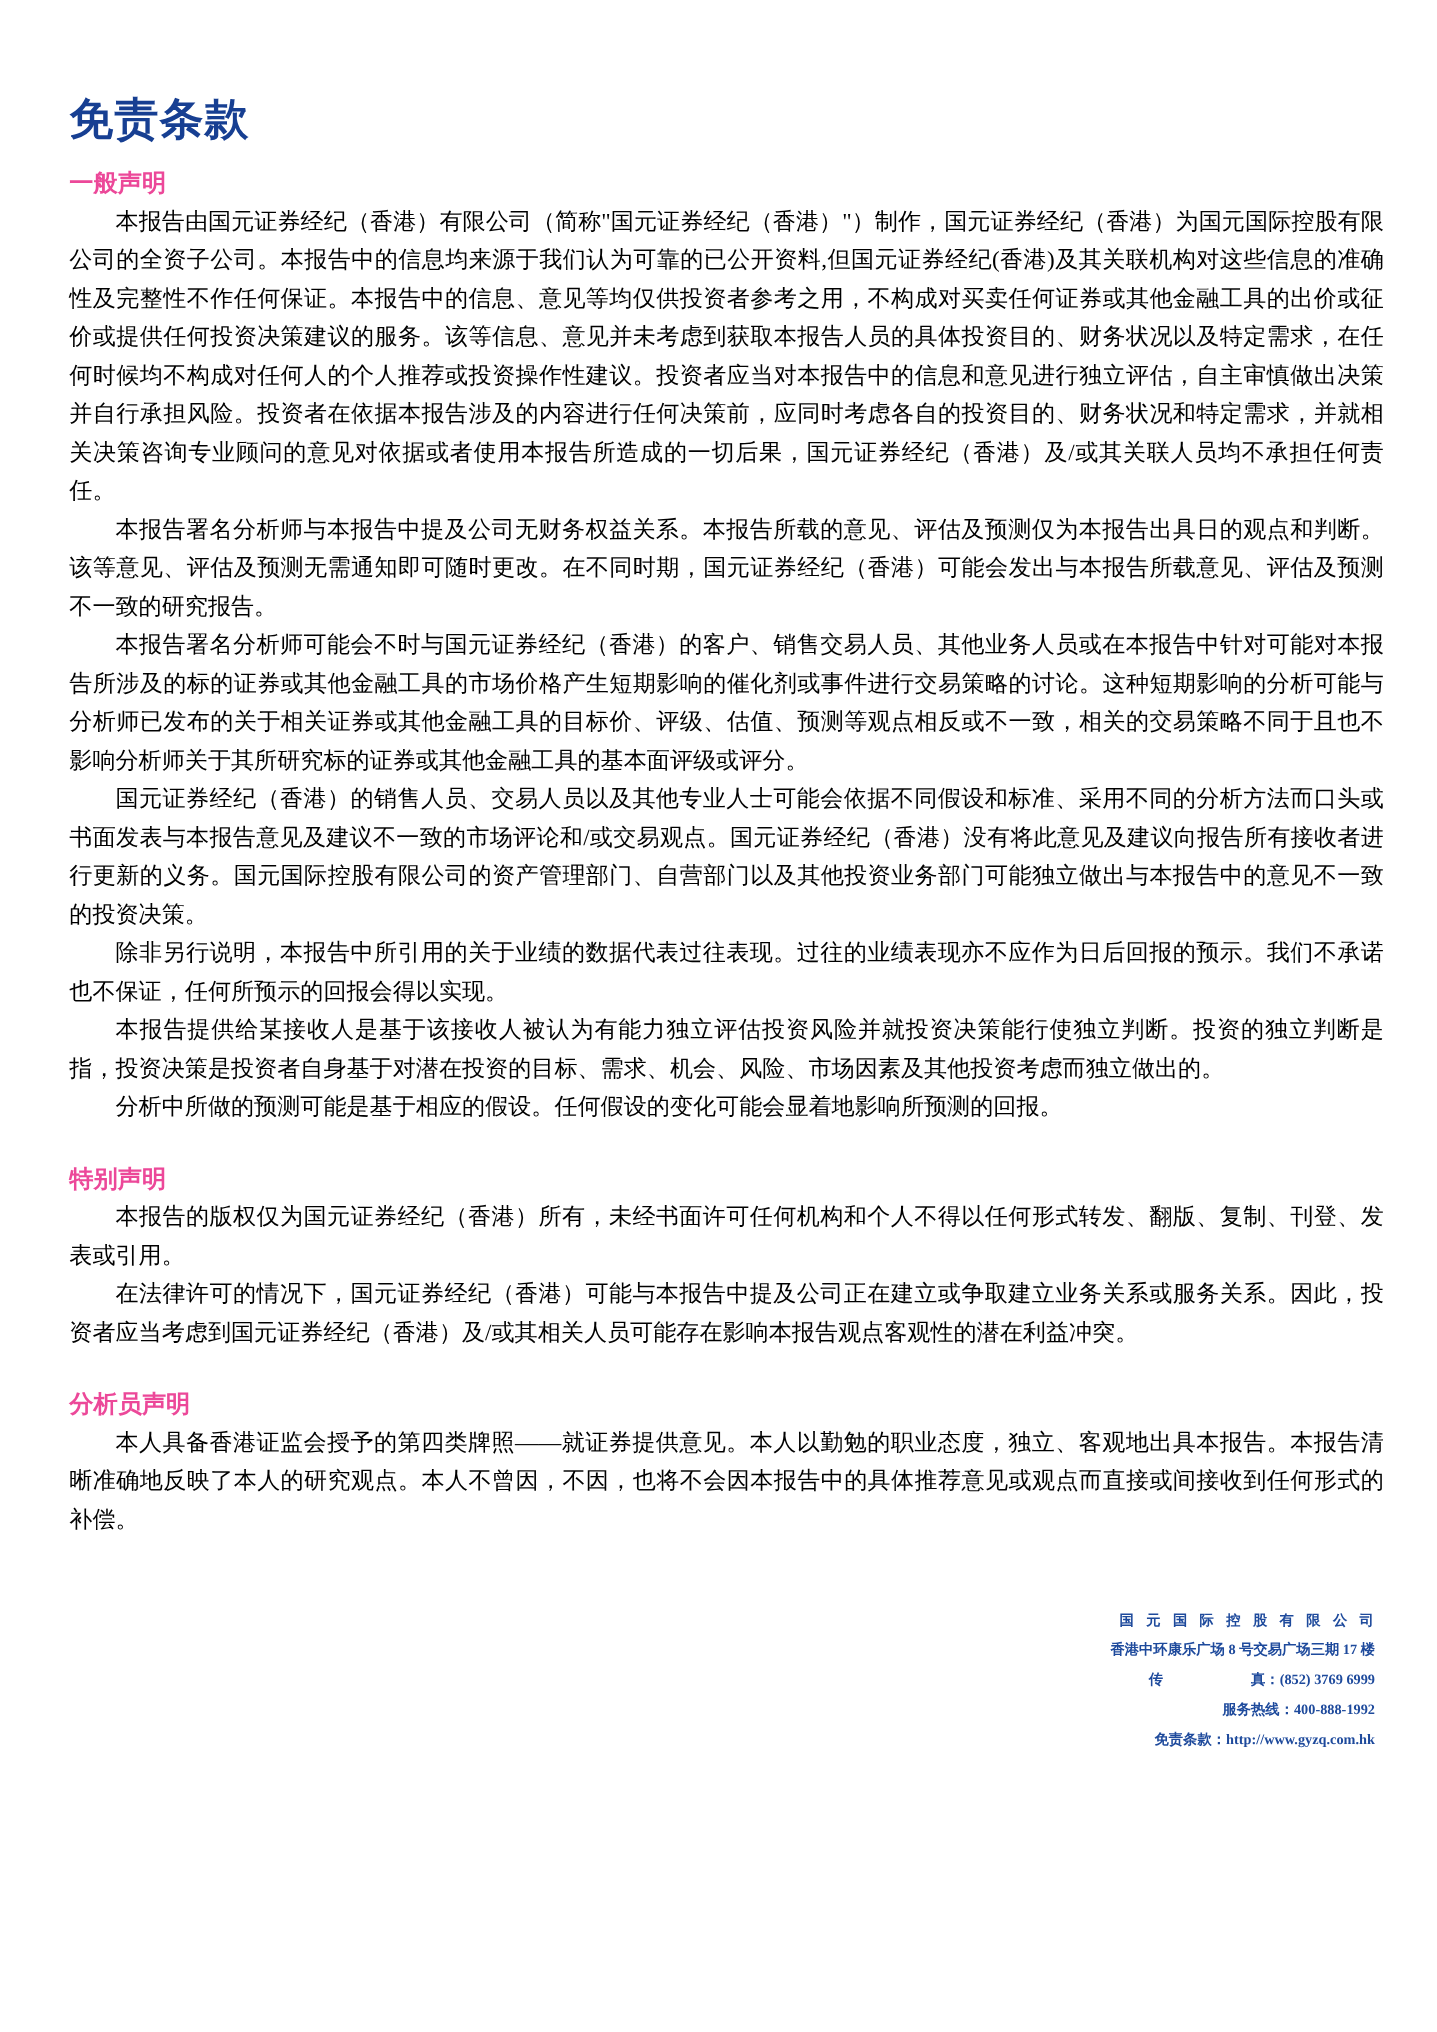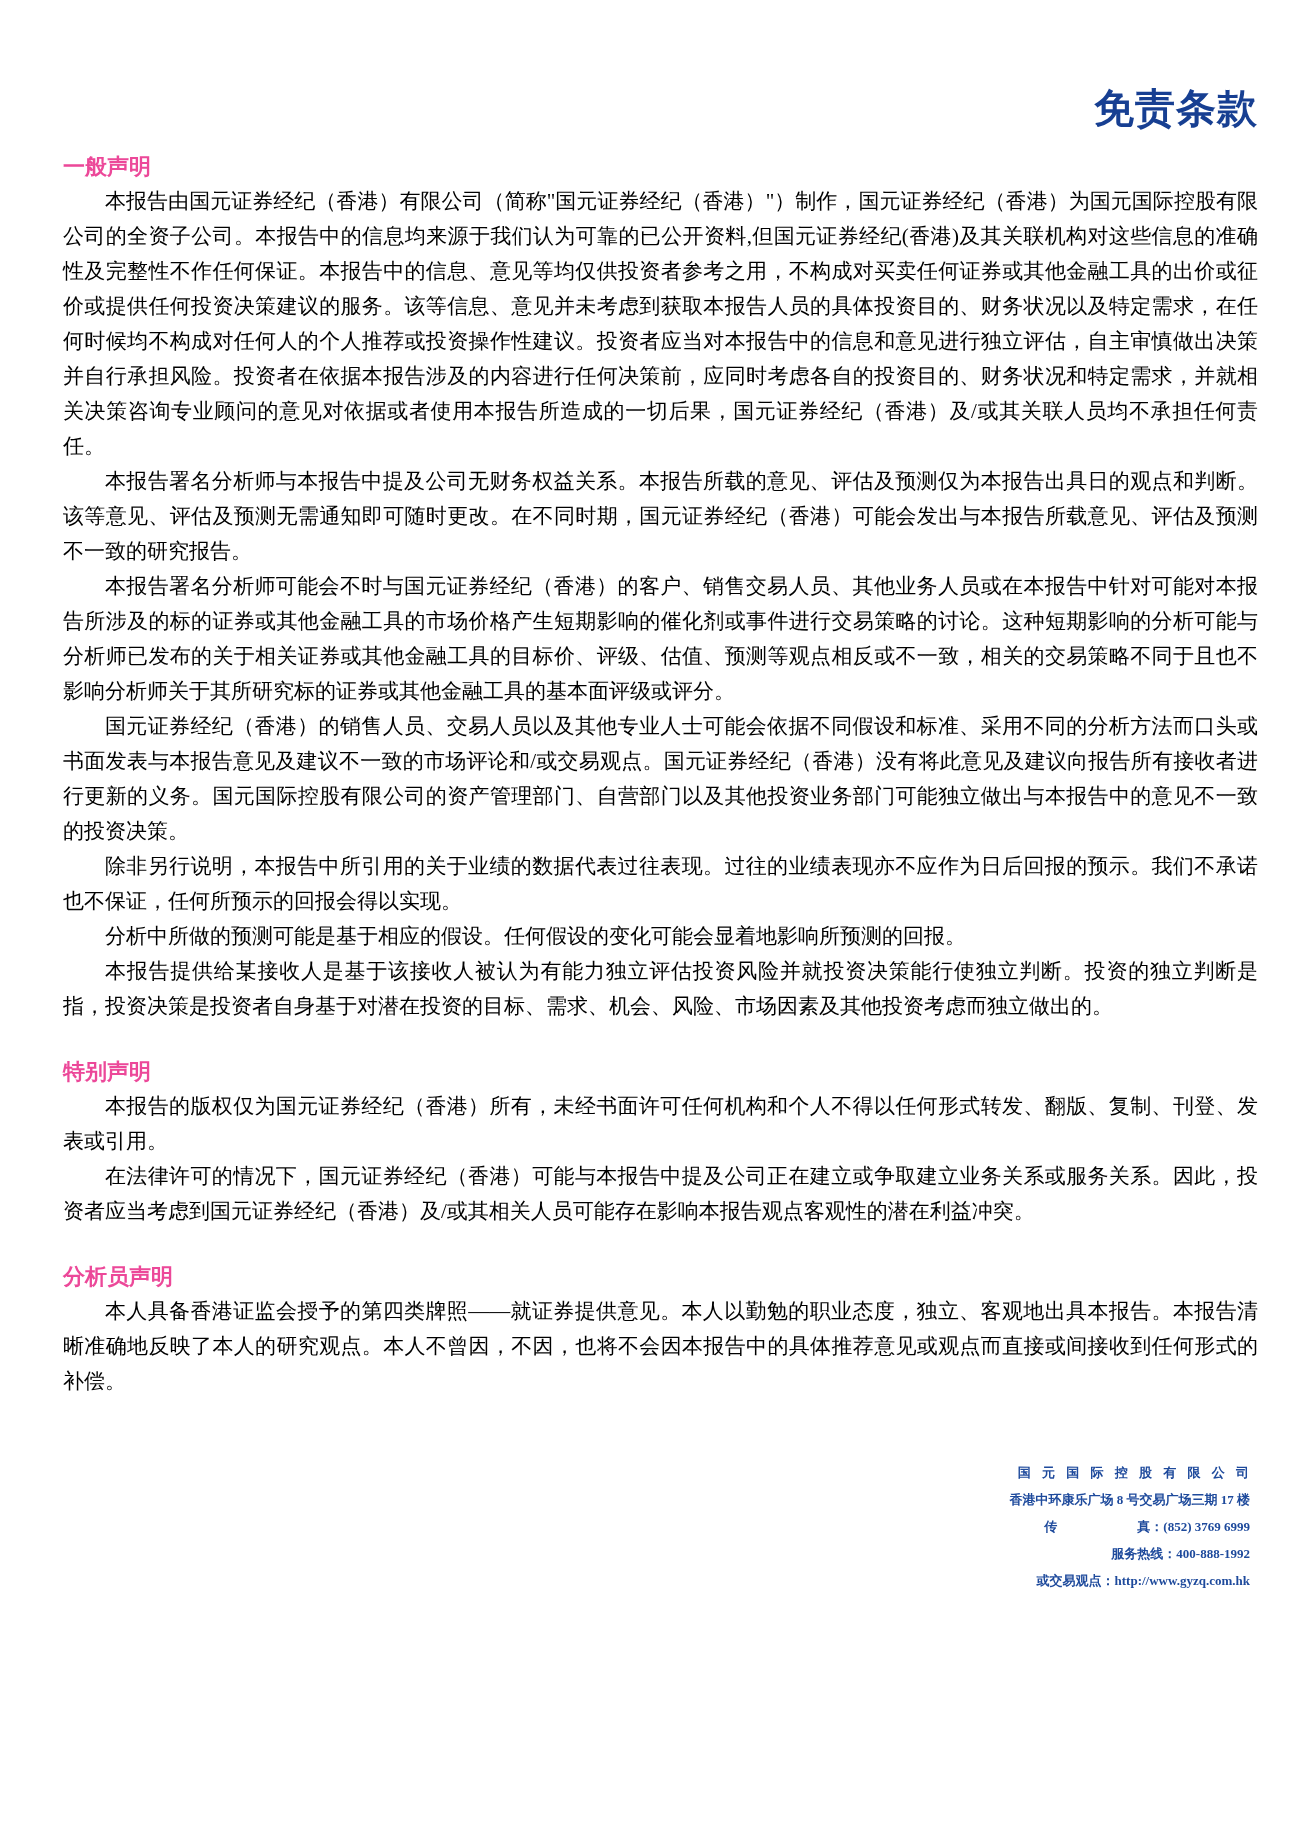--- a/index.html
+++ b/index.html
@@ -10,21 +10,21 @@
     position: relative;
     overflow: hidden;
   }
   .page { position: relative; width: 1306px; height: 1847px; background: #ffffff; }
   .content { position: absolute; left: 63px; top: 0; width: 1195px; }
   .doc-title {
     margin: 85px 0 0 0;
     font-size: 40px;
     line-height: 48px;
     font-weight: bold;
-    text-align: right;
+    text-align: left;
     color: #173f92;
     letter-spacing: 1px;
   }
   section { display: block; }
   h2.sec-h {
     margin: 30px 0 0 0;
     font-size: 22px;
     line-height: 35px;
     font-weight: bold;
     color: #ec4899;
@@ -60,37 +60,37 @@
 
     <h1 class="doc-title">免责条款</h1>
 
     <section class="sec-first">
       <h2 class="sec-h">一般声明</h2>
       <p class="para">本报告由国元证券经纪（香港）有限公司（简称"国元证券经纪（香港）"）制作，国元证券经纪（香港）为国元国际控股有限公司的全资子公司。本报告中的信息均来源于我们认为可靠的已公开资料,但国元证券经纪(香港)及其关联机构对这些信息的准确性及完整性不作任何保证。本报告中的信息、意见等均仅供投资者参考之用，不构成对买卖任何证券或其他金融工具的出价或征价或提供任何投资决策建议的服务。该等信息、意见并未考虑到获取本报告人员的具体投资目的、财务状况以及特定需求，在任何时候均不构成对任何人的个人推荐或投资操作性建议。投资者应当对本报告中的信息和意见进行独立评估，自主审慎做出决策并自行承担风险。投资者在依据本报告涉及的内容进行任何决策前，应同时考虑各自的投资目的、财务状况和特定需求，并就相关决策咨询专业顾问的意见对依据或者使用本报告所造成的一切后果，国元证券经纪（香港）及/或其关联人员均不承担任何责任。</p>
       <p class="para">本报告署名分析师与本报告中提及公司无财务权益关系。本报告所载的意见、评估及预测仅为本报告出具日的观点和判断。该等意见、评估及预测无需通知即可随时更改。在不同时期，国元证券经纪（香港）可能会发出与本报告所载意见、评估及预测不一致的研究报告。</p>
       <p class="para">本报告署名分析师可能会不时与国元证券经纪（香港）的客户、销售交易人员、其他业务人员或在本报告中针对可能对本报告所涉及的标的证券或其他金融工具的市场价格产生短期影响的催化剂或事件进行交易策略的讨论。这种短期影响的分析可能与分析师已发布的关于相关证券或其他金融工具的目标价、评级、估值、预测等观点相反或不一致，相关的交易策略不同于且也不影响分析师关于其所研究标的证券或其他金融工具的基本面评级或评分。</p>
       <p class="para">国元证券经纪（香港）的销售人员、交易人员以及其他专业人士可能会依据不同假设和标准、采用不同的分析方法而口头或书面发表与本报告意见及建议不一致的市场评论和/或交易观点。国元证券经纪（香港）没有将此意见及建议向报告所有接收者进行更新的义务。国元国际控股有限公司的资产管理部门、自营部门以及其他投资业务部门可能独立做出与本报告中的意见不一致的投资决策。</p>
       <p class="para">除非另行说明，本报告中所引用的关于业绩的数据代表过往表现。过往的业绩表现亦不应作为日后回报的预示。我们不承诺也不保证，任何所预示的回报会得以实现。</p>
+      <p class="para">本报告提供给某接收人是基于该接收人被认为有能力独立评估投资风险并就投资决策能行使独立判断。投资的独立判断是指，投资决策是投资者自身基于对潜在投资的目标、需求、机会、风险、市场因素及其他投资考虑而独立做出的。</p>
       <p class="para">分析中所做的预测可能是基于相应的假设。任何假设的变化可能会显着地影响所预测的回报。</p>
-      <p class="para">本报告提供给某接收人是基于该接收人被认为有能力独立评估投资风险并就投资决策能行使独立判断。投资的独立判断是指，投资决策是投资者自身基于对潜在投资的目标、需求、机会、风险、市场因素及其他投资考虑而独立做出的。</p>
     </section>
 
     <section>
       <h2 class="sec-h">特别声明</h2>
       <p class="para">本报告的版权仅为国元证券经纪（香港）所有，未经书面许可任何机构和个人不得以任何形式转发、翻版、复制、刊登、发表或引用。</p>
       <p class="para">在法律许可的情况下，国元证券经纪（香港）可能与本报告中提及公司正在建立或争取建立业务关系或服务关系。因此，投资者应当考虑到国元证券经纪（香港）及/或其相关人员可能存在影响本报告观点客观性的潜在利益冲突。</p>
     </section>
 
     <section>
       <h2 class="sec-h">分析员声明</h2>
       <p class="para">本人具备香港证监会授予的第四类牌照——就证券提供意见。本人以勤勉的职业态度，独立、客观地出具本报告。本报告清晰准确地反映了本人的研究观点。本人不曾因，不因，也将不会因本报告中的具体推荐意见或观点而直接或间接收到任何形式的补偿。</p>
     </section>
 
     <div class="footer">
       <div class="f-line f-company">国 元 国 际 控 股 有 限 公 司</div>
       <div class="f-line">香港中环康乐广场 8 号交易广场三期 17 楼</div>
       <div class="f-line"><span>传</span><span class="f-gap"></span><span>真：(852) 3769 6999</span></div>
       <div class="f-line">服务热线：400-888-1992</div>
-      <div class="f-line"><span>或交易观点：</span><span>http://www.gyzq.com.hk</span></div>
+      <div class="f-line"><span>免责条款：</span><span>http://www.gyzq.com.hk</span></div>
     </div>
 
   </div>
 </div>
 
 </body></html>

